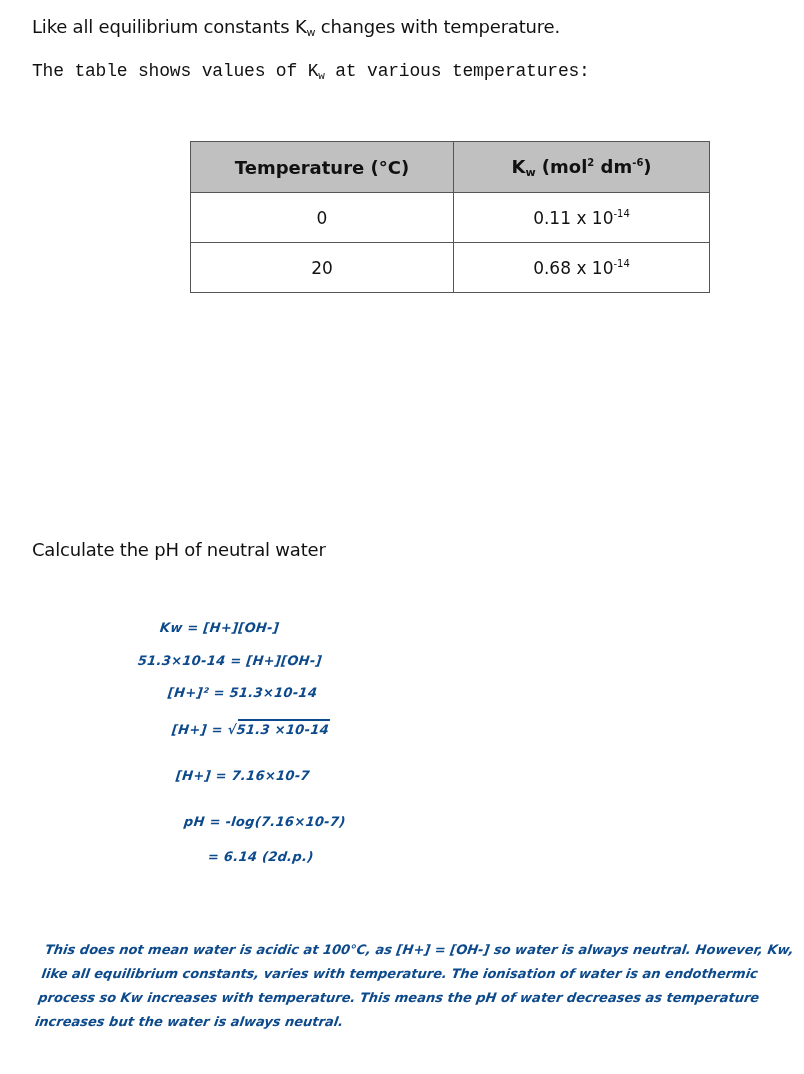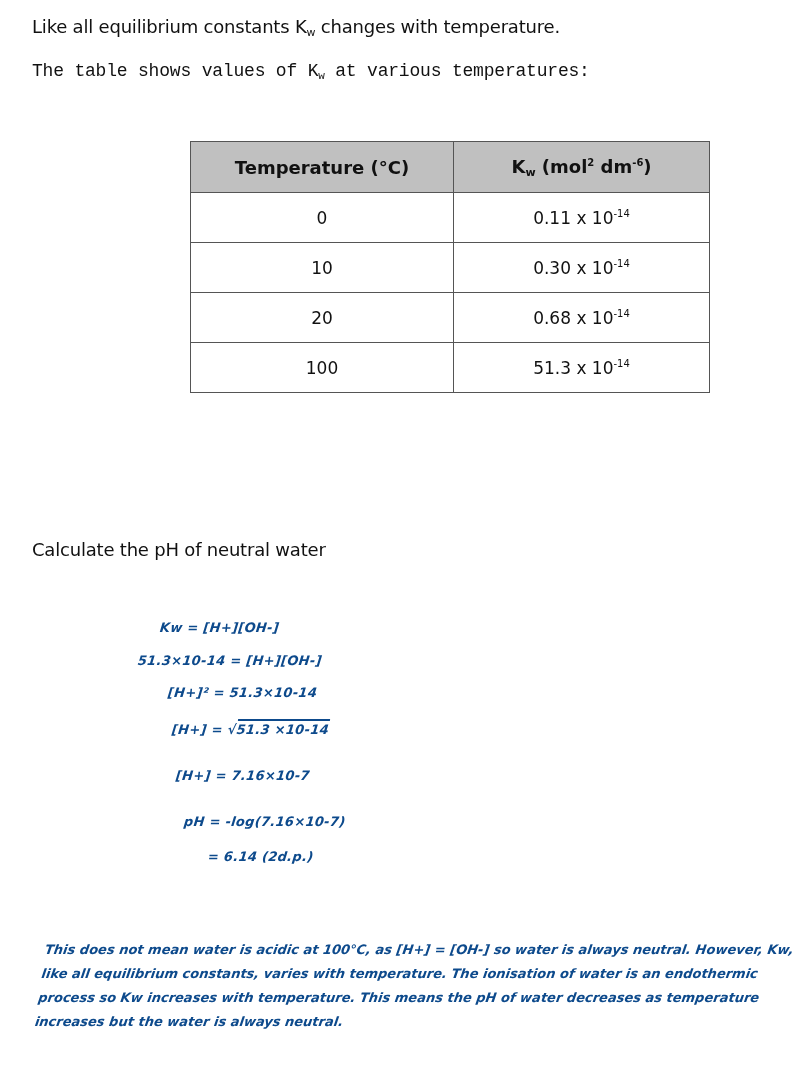--- a/index.html
+++ b/index.html
@@ -37,30 +37,22 @@
       <th>Temperature (°C)</th>
       <th><span>K</span><sub class="kw">w</sub><span> (mol</span><sup>2</sup><span> dm</span><sup>-6</sup><span>)</span></th>
     </tr>
   </thead>
   <tbody>
     <tr>
         <td>0</td>
         <td><span>0.11 x 10</span><sup>-14</sup></td>
       </tr>
     <tr>
-        <td>10</td>
-        <td><span>0.30 x 10</span><sup>-14</sup></td>
-      </tr>
-    <tr>
         <td>20</td>
         <td><span>0.68 x 10</span><sup>-14</sup></td>
-      </tr>
-    <tr>
-        <td>100</td>
-        <td><span>51.3 x 10</span><sup>-14</sup></td>
       </tr>
   </tbody>
 </table>
 
 <p class="p" style="top:539px;">Calculate the pH of neutral water</p>
 
 <div class="hw" style="left:160px; top:620px;">Kw = [H+][OH-]</div>
 <div class="hw" style="left:138px; top:653px;">51.3×10-14 = [H+][OH-]</div>
 <div class="hw" style="left:168px; top:685px;">[H+]² = 51.3×10-14</div>
 <div class="hw" style="left:172px; top:722px;">

